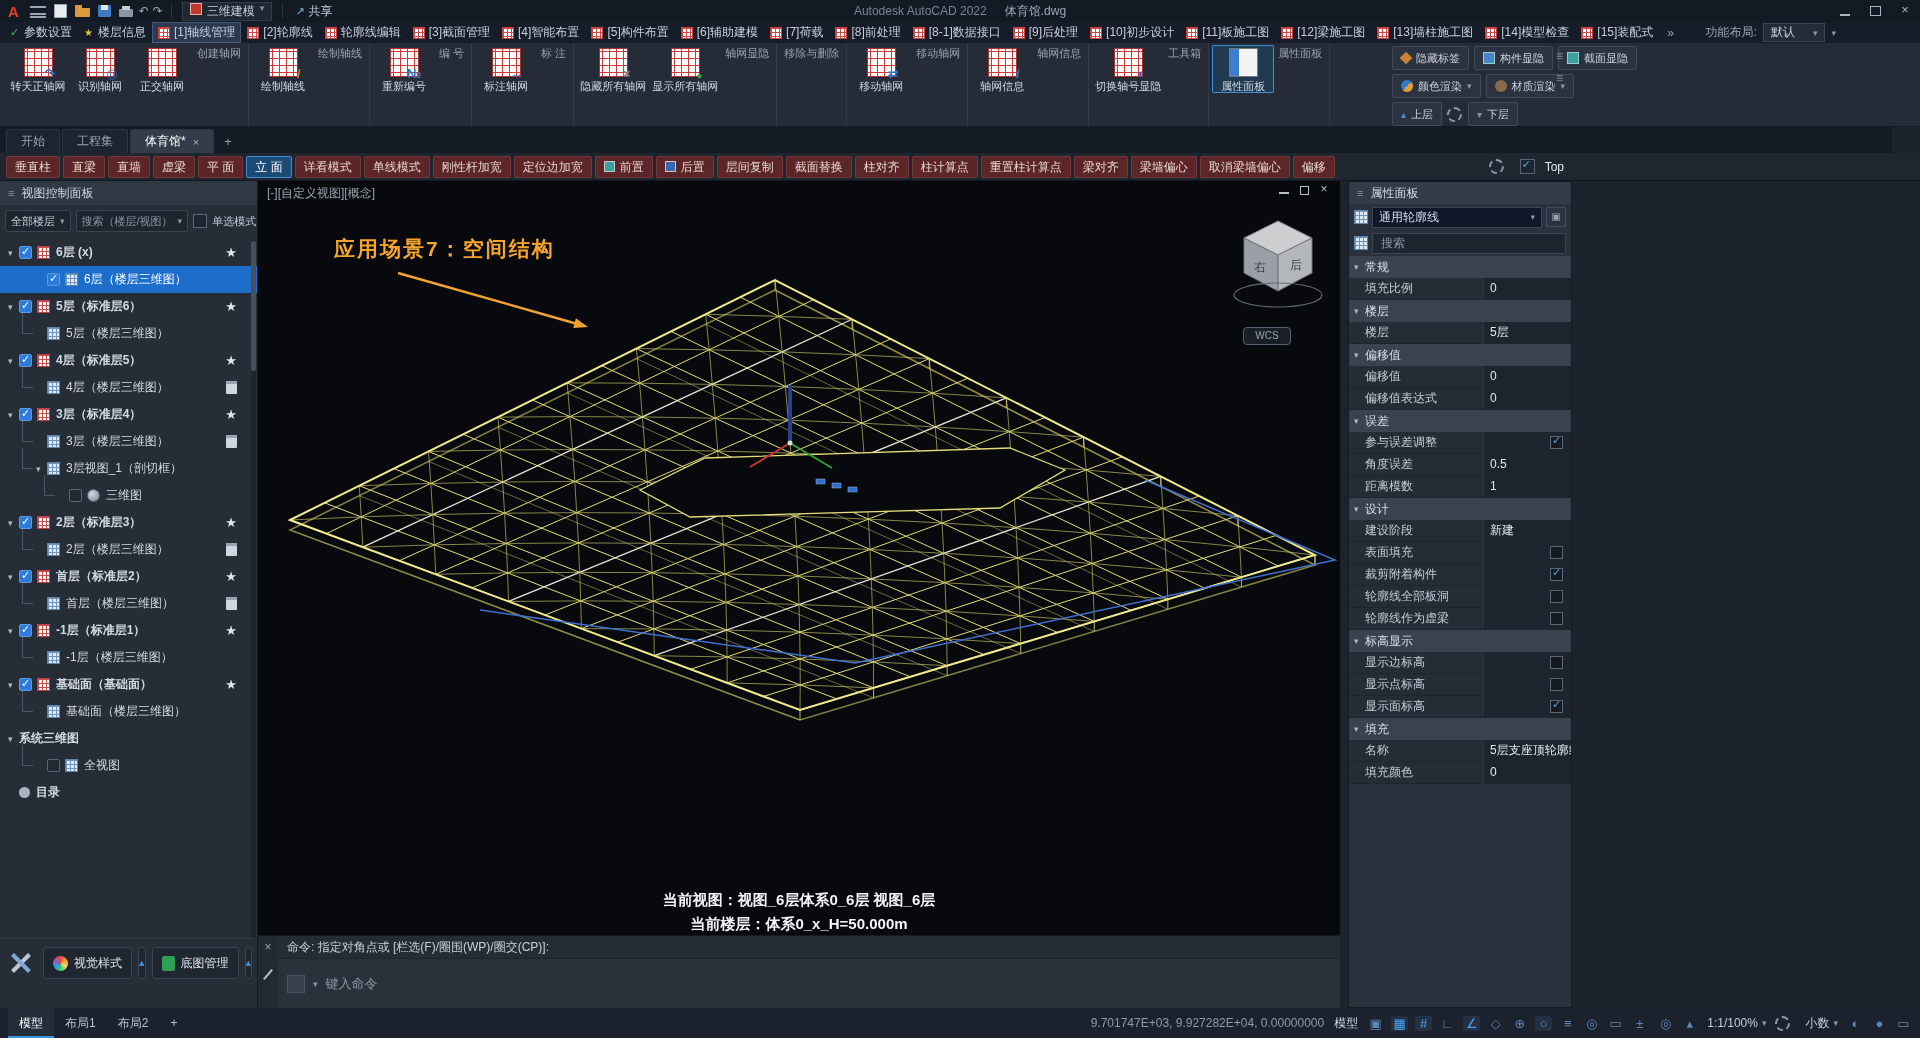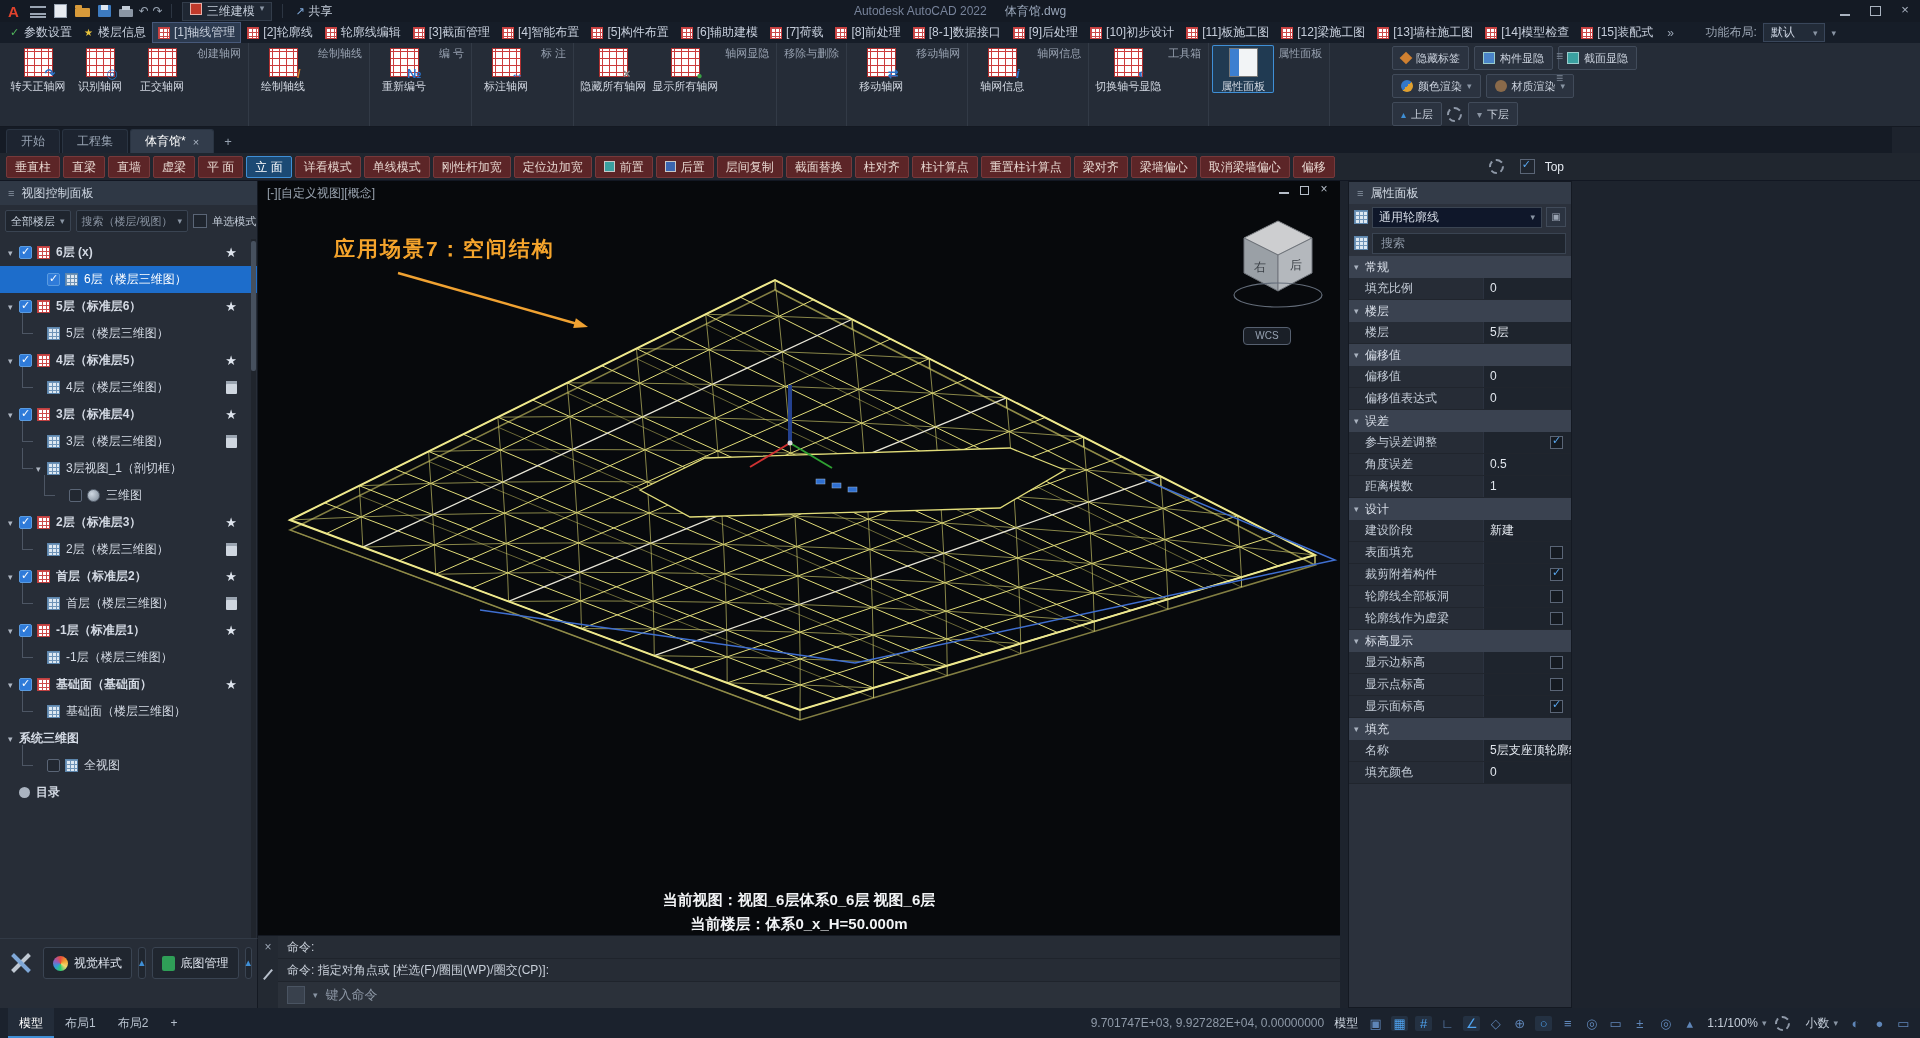--- a/index.html
+++ b/index.html
@@ -1064,21 +1064,20 @@
   <div class="vp-status" style="top:710px;">当前视图：视图_6层体系0_6层 视图_6层</div>
   <div class="vp-status" style="top:734px;">当前楼层：体系0_x_H=50.000m</div>
 </div>
 
 <div id="cmd">
   <div class="cmd-strip">
     <span>×</span>
     <span class="cmd-pencil"></span>
   </div>
   <div class="cmd-main">
-    <div class="cmd-hist">命令:</div>
     <div class="cmd-hist">命令: 指定对角点或 [栏选(F)/圈围(WP)/圈交(CP)]:</div>
     <div class="cmd-input">
       <span class="ci-ico"></span>
       <span class="caret">▾</span>
       <span>键入命令</span>
     </div>
   </div>
 </div>
 
 <div id="rightpanel">

